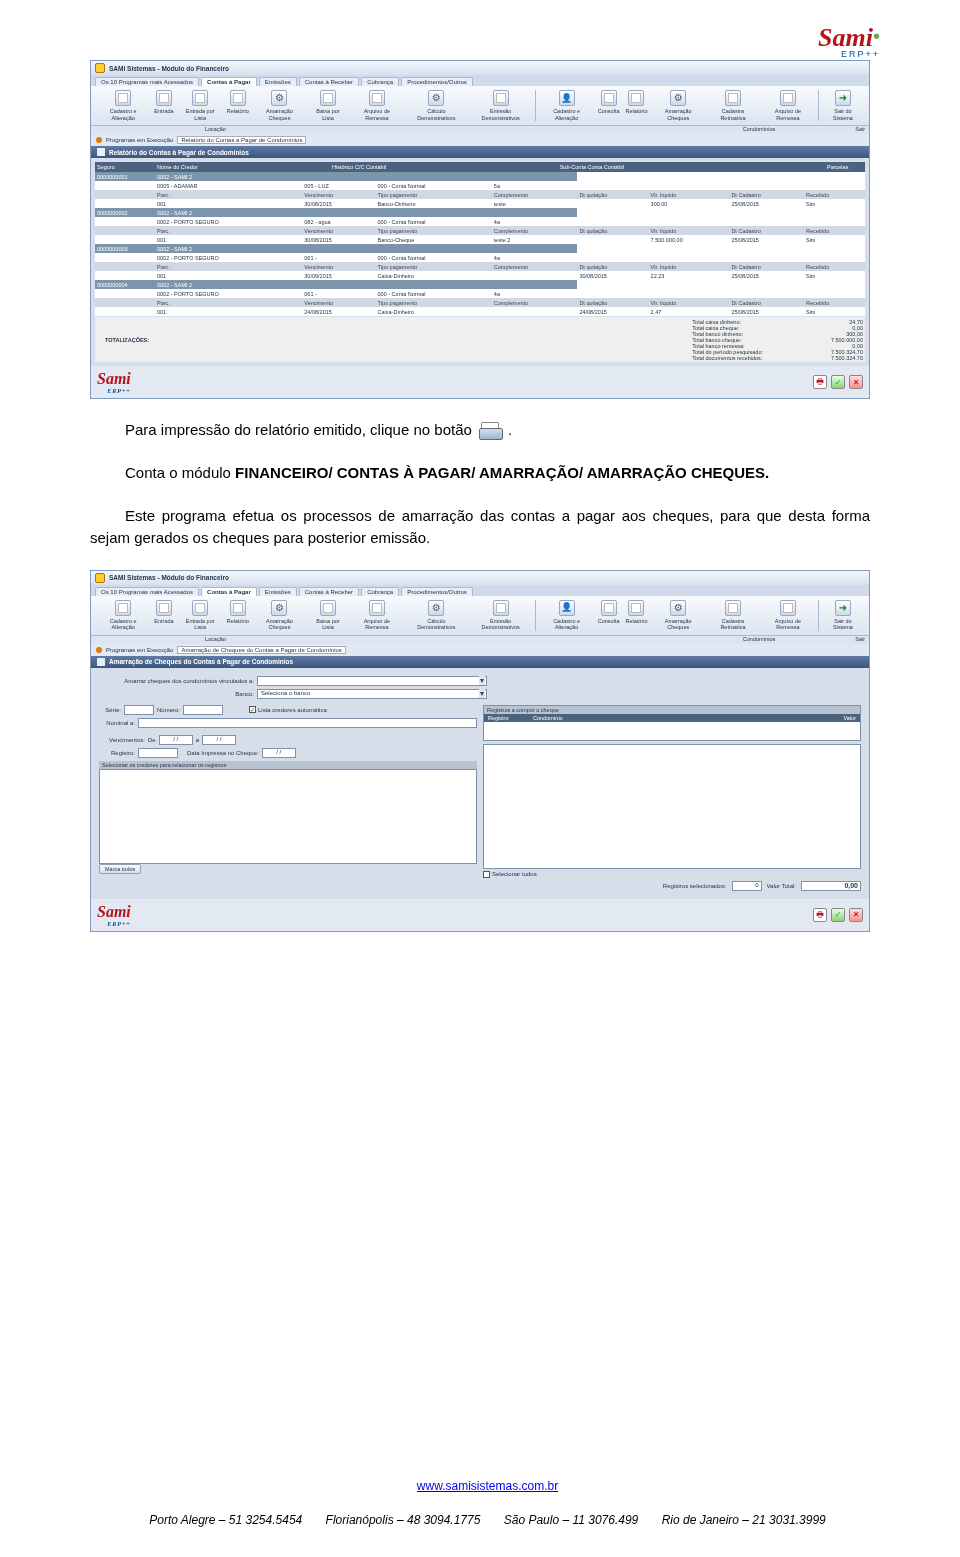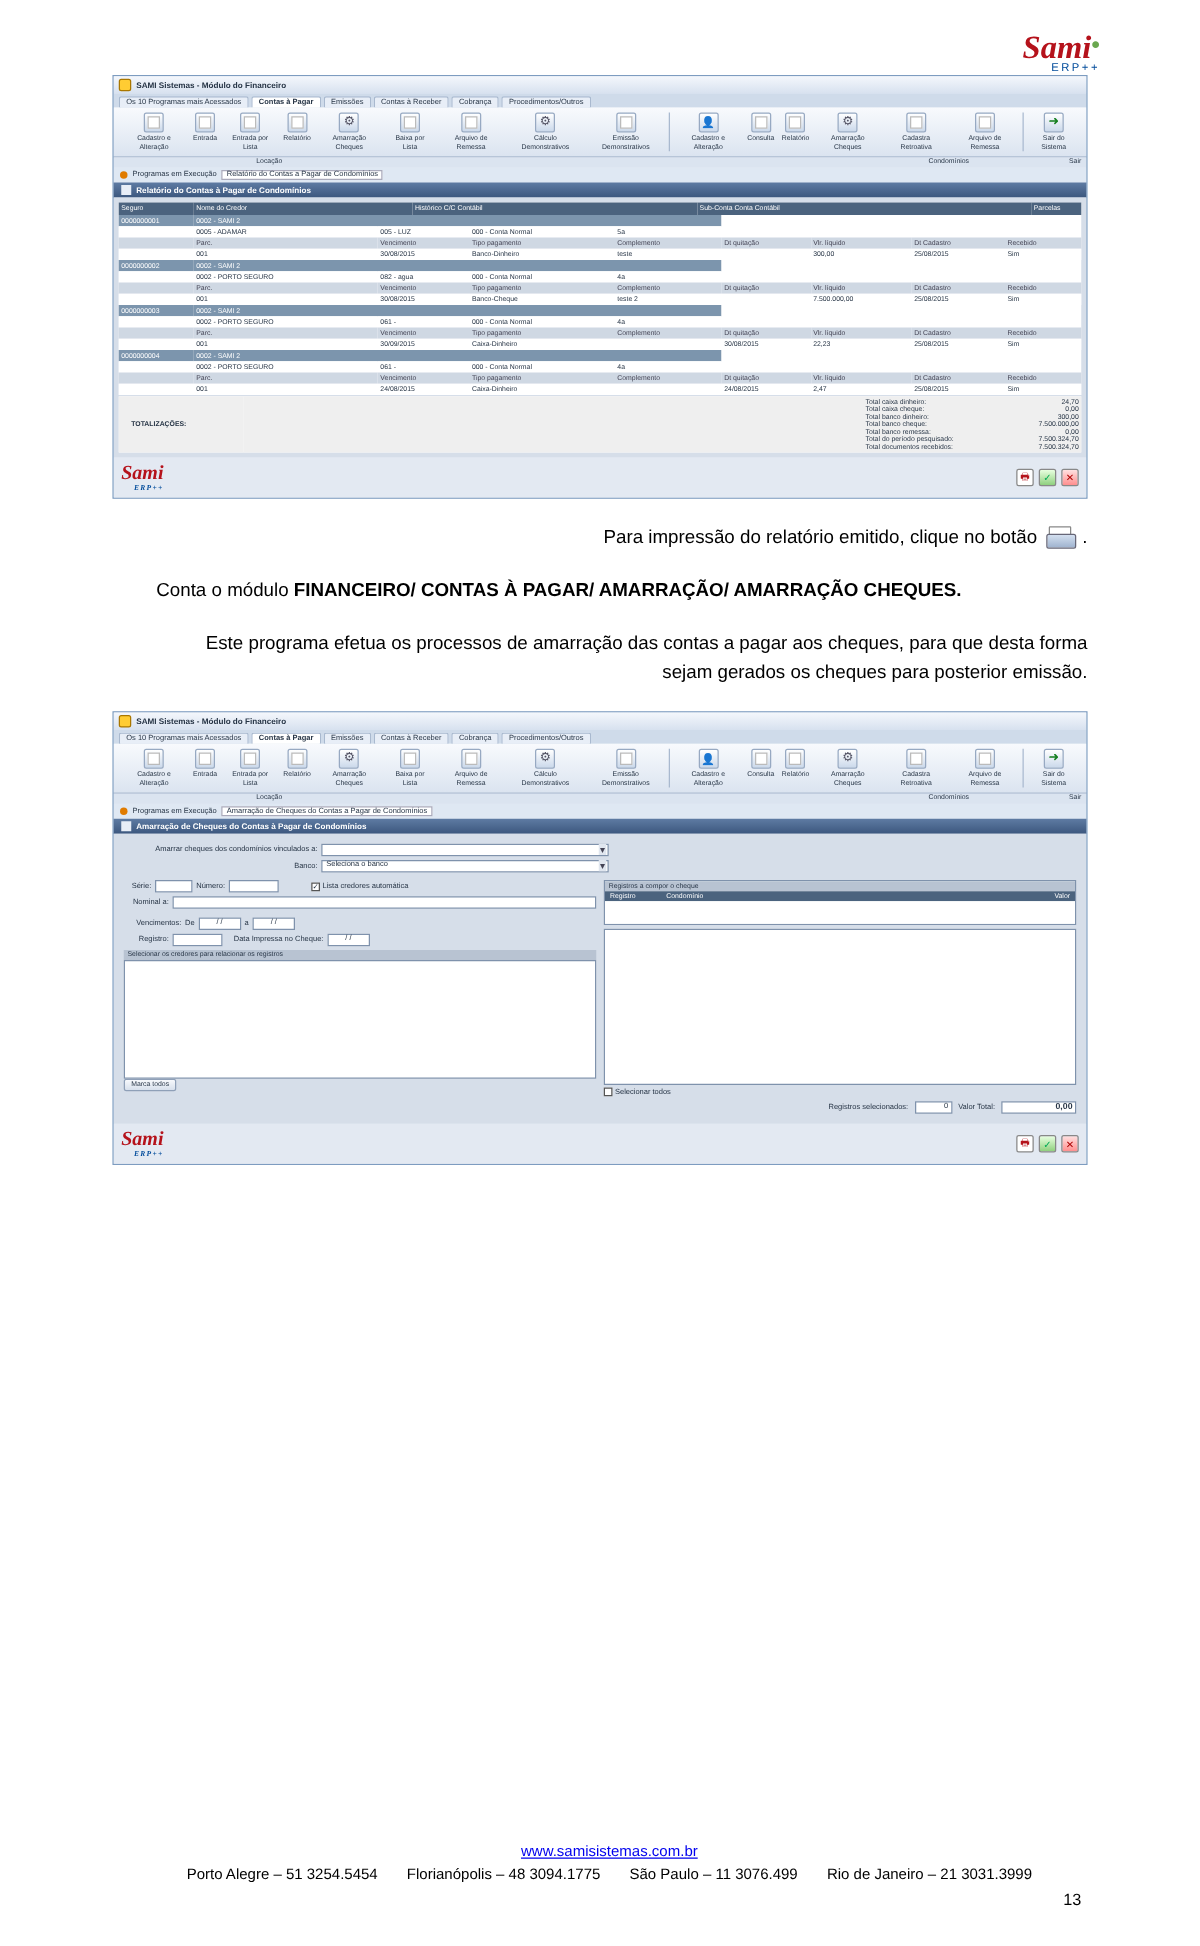--- a/index.html
+++ b/index.html
@@ -49,21 +49,21 @@
   .app-footer .sami-small .sub2{font-size:6px;color:#004b9b;display:block;text-align:right;letter-spacing:1px;}
   .app-footer .btns{display:flex;gap:4px;}
   .app-footer .btns span{width:14px;height:14px;border:1px solid #888;border-radius:2px;display:flex;align-items:center;justify-content:center;font-size:8px;}
   .app-footer .btns .b1{background:#fff;color:#b5121b;}
   .app-footer .btns .b2{background:linear-gradient(#e8ffe0,#8fd07e);color:#0a5;}
   .app-footer .btns .b3{background:linear-gradient(#ffe0e0,#ff8f8f);color:#a00;}
 
   
   .body-text { font-size:15px; line-height:1.5; margin:20px 0; }
   .body-text.justify { text-align:justify; }
-  .body-text.indent { text-indent:35px;text-align:right; }
+  .body-text.indent { text-indent:35px; }
   .inline-icon-print { display:inline-block; width:28px; height:22px; vertical-align:middle; position:relative; margin:0 2px;}
   .inline-icon-print::before{content:"";position:absolute;left:3px;top:2px;width:16px;height:12px;background:#fff;border:1px solid #888;border-radius:1px;}
   .inline-icon-print::after{content:"";position:absolute;left:1px;top:8px;width:22px;height:10px;background:linear-gradient(#d4e0f0,#9fb3cf);border:1px solid #667;border-radius:2px;}
 
   h2.sec { font-size:15px; font-weight:bold; margin:20px 0; }
 
   
   .form-body { background:#d6dee9; padding:8px; font-size:6px; min-height:220px; }
   .form-row { display:flex; align-items:center; margin-bottom:3px; gap:3px; }
   .form-row label { text-align:right; font-size:6px; }
@@ -79,21 +79,21 @@
   .mini-table .mbody { height:18px; background:#fff;}
   .listbox { border:1px solid #7f92ac; background:#fff; height:95px; }
   .chk{display:inline-flex;align-items:center;gap:2px;font-size:6px;}
   .chk .box{width:7px;height:7px;border:1px solid #555;background:#fff;display:inline-flex;align-items:center;justify-content:center;font-size:6px;}
   .btn-mini{background:linear-gradient(#f7f9fc,#d7e0ec);border:1px solid #8fa0b8;padding:1px 5px;font-size:5.5px;border-radius:2px;}
   .footer-row{display:flex;align-items:center;justify-content:flex-end;gap:5px;margin-top:2px;font-size:6px;}
 
   
   .page-footer { position:absolute; bottom:30px; left:0; right:0; text-align:center; font-size:12px;padding-left:15px; }
   .page-footer .link { color:#0000ee; text-decoration:underline; }
-  .page-footer .cities { margin-top:4px; }
+  .page-footer .cities { margin-top:20px;font-style:italic; }
   .page-footer .cities span{ margin:0 10px; }
   .page-footer .num { text-align:right; padding-right:95px; margin-top:6px; font-size:13px;}
 </style>
 </head>
 <body>
 
 <div class="page">
 
   <div class="logo-header">
     <span class="sami">Sami</span><span class="dot">•</span>
@@ -482,16 +482,15 @@
 
 
   <div class="page-footer">
     <a class="link">www.samisistemas.com.br</a>
     <div class="cities">
       <span>Porto Alegre – 51 3254.5454</span>
       <span>Florianópolis – 48 3094.1775</span>
       <span>São Paulo – 11 3076.499</span>
       <span>Rio de Janeiro – 21 3031.3999</span>
     </div>
-    <div class="num">13</div>
   </div>
 
 </div>
 
 </body></html>

